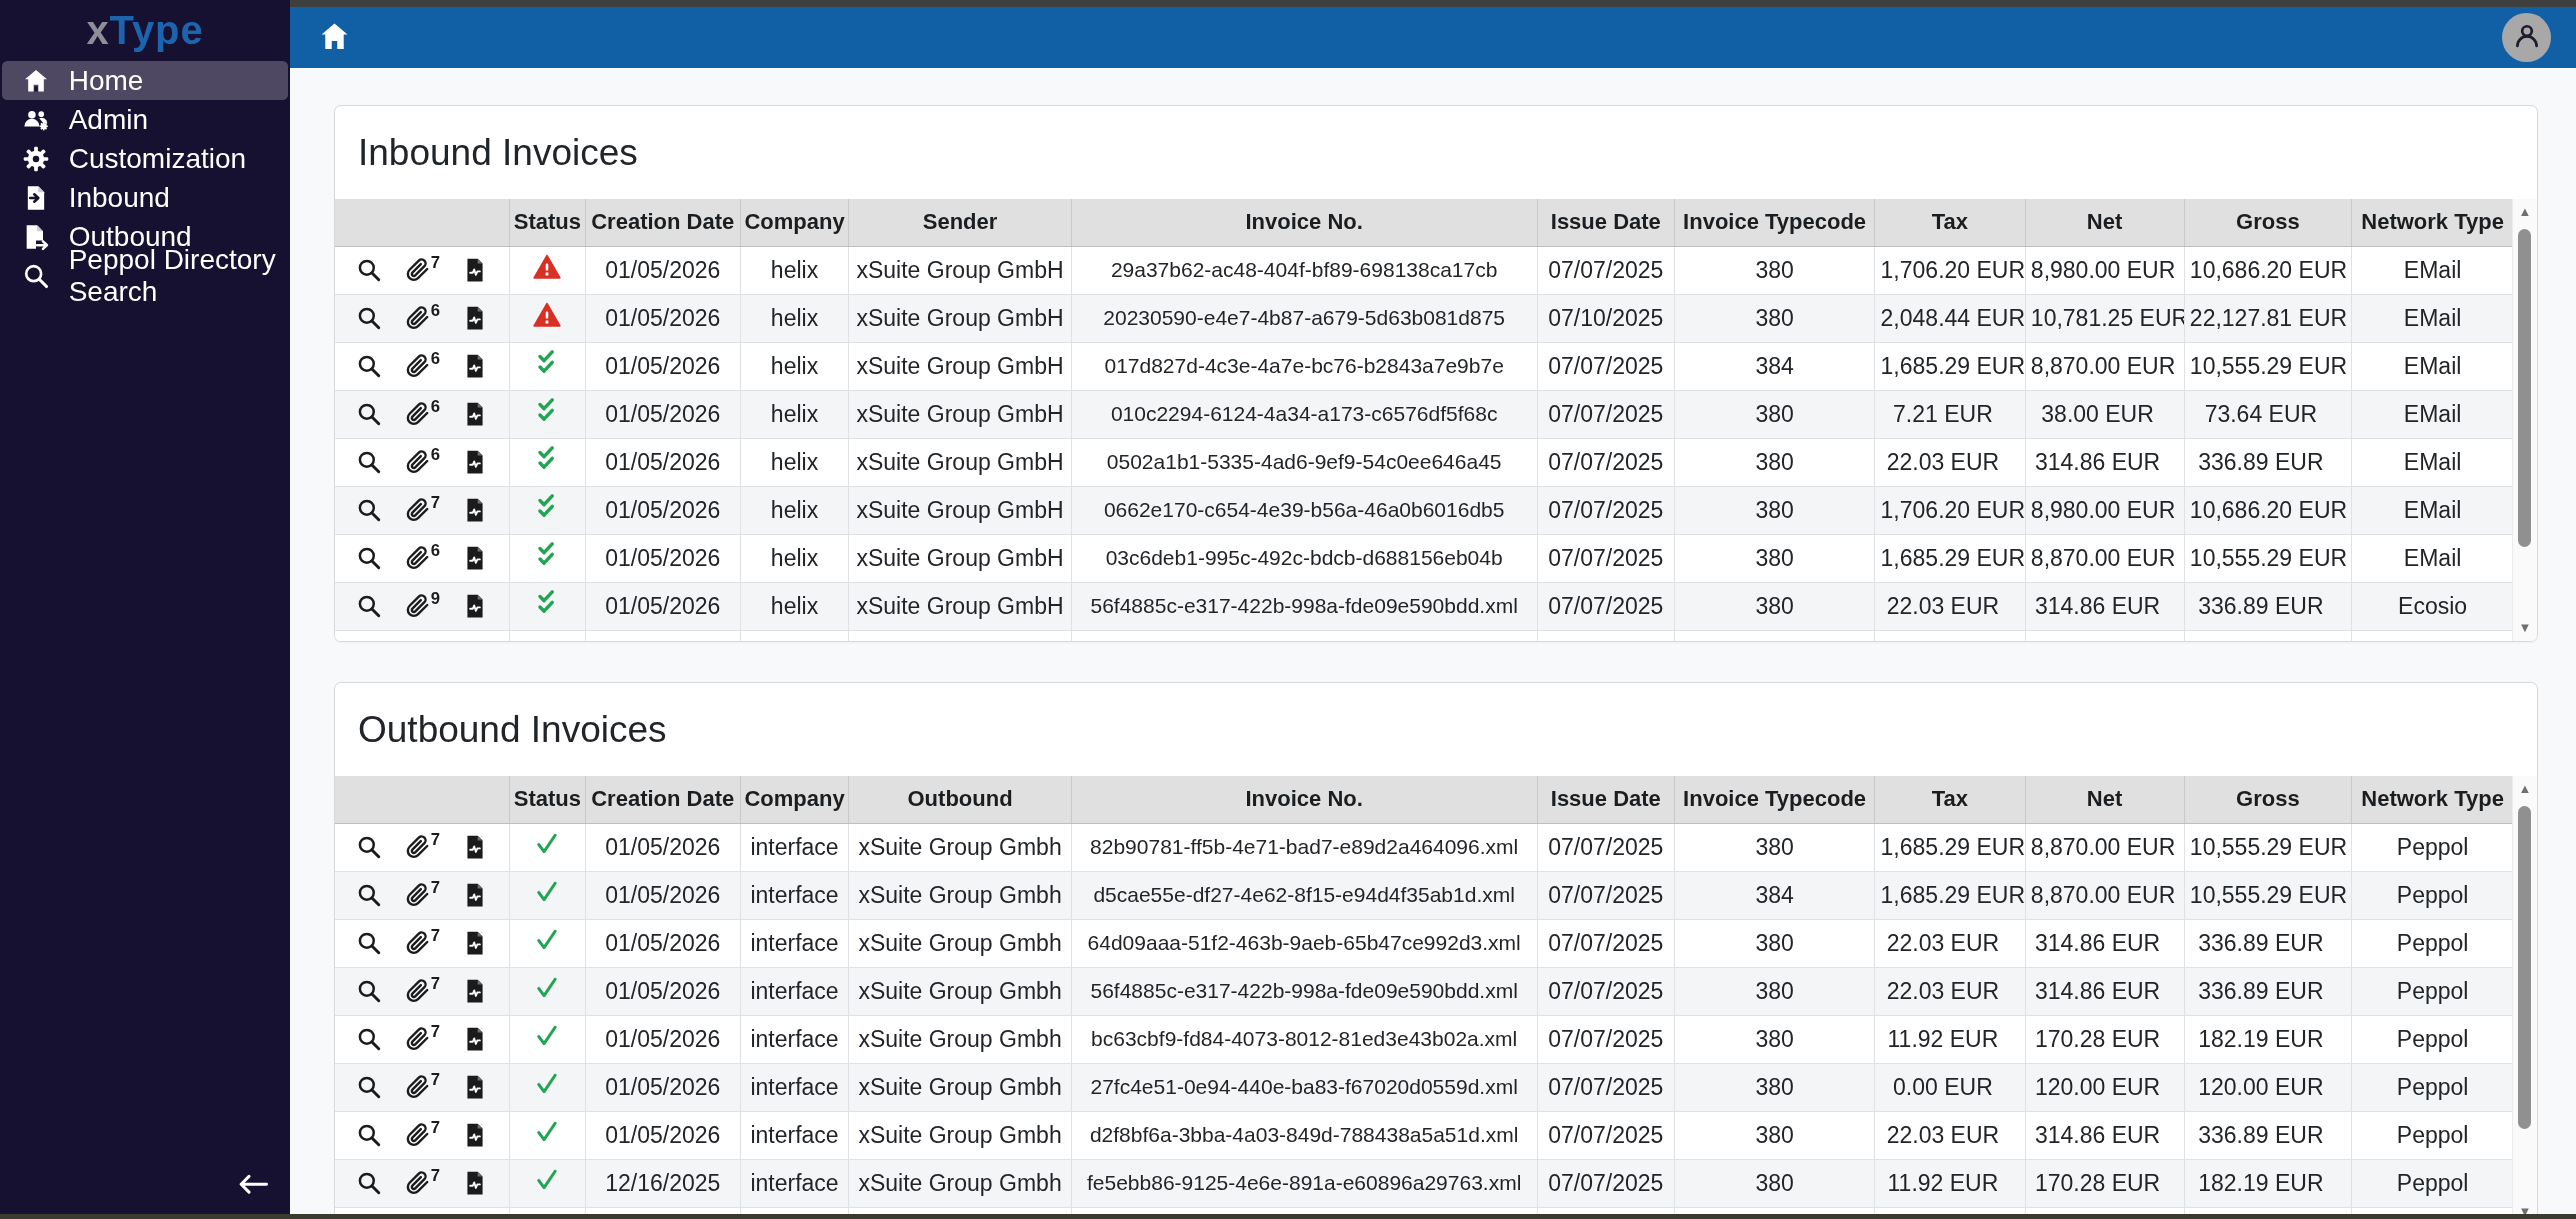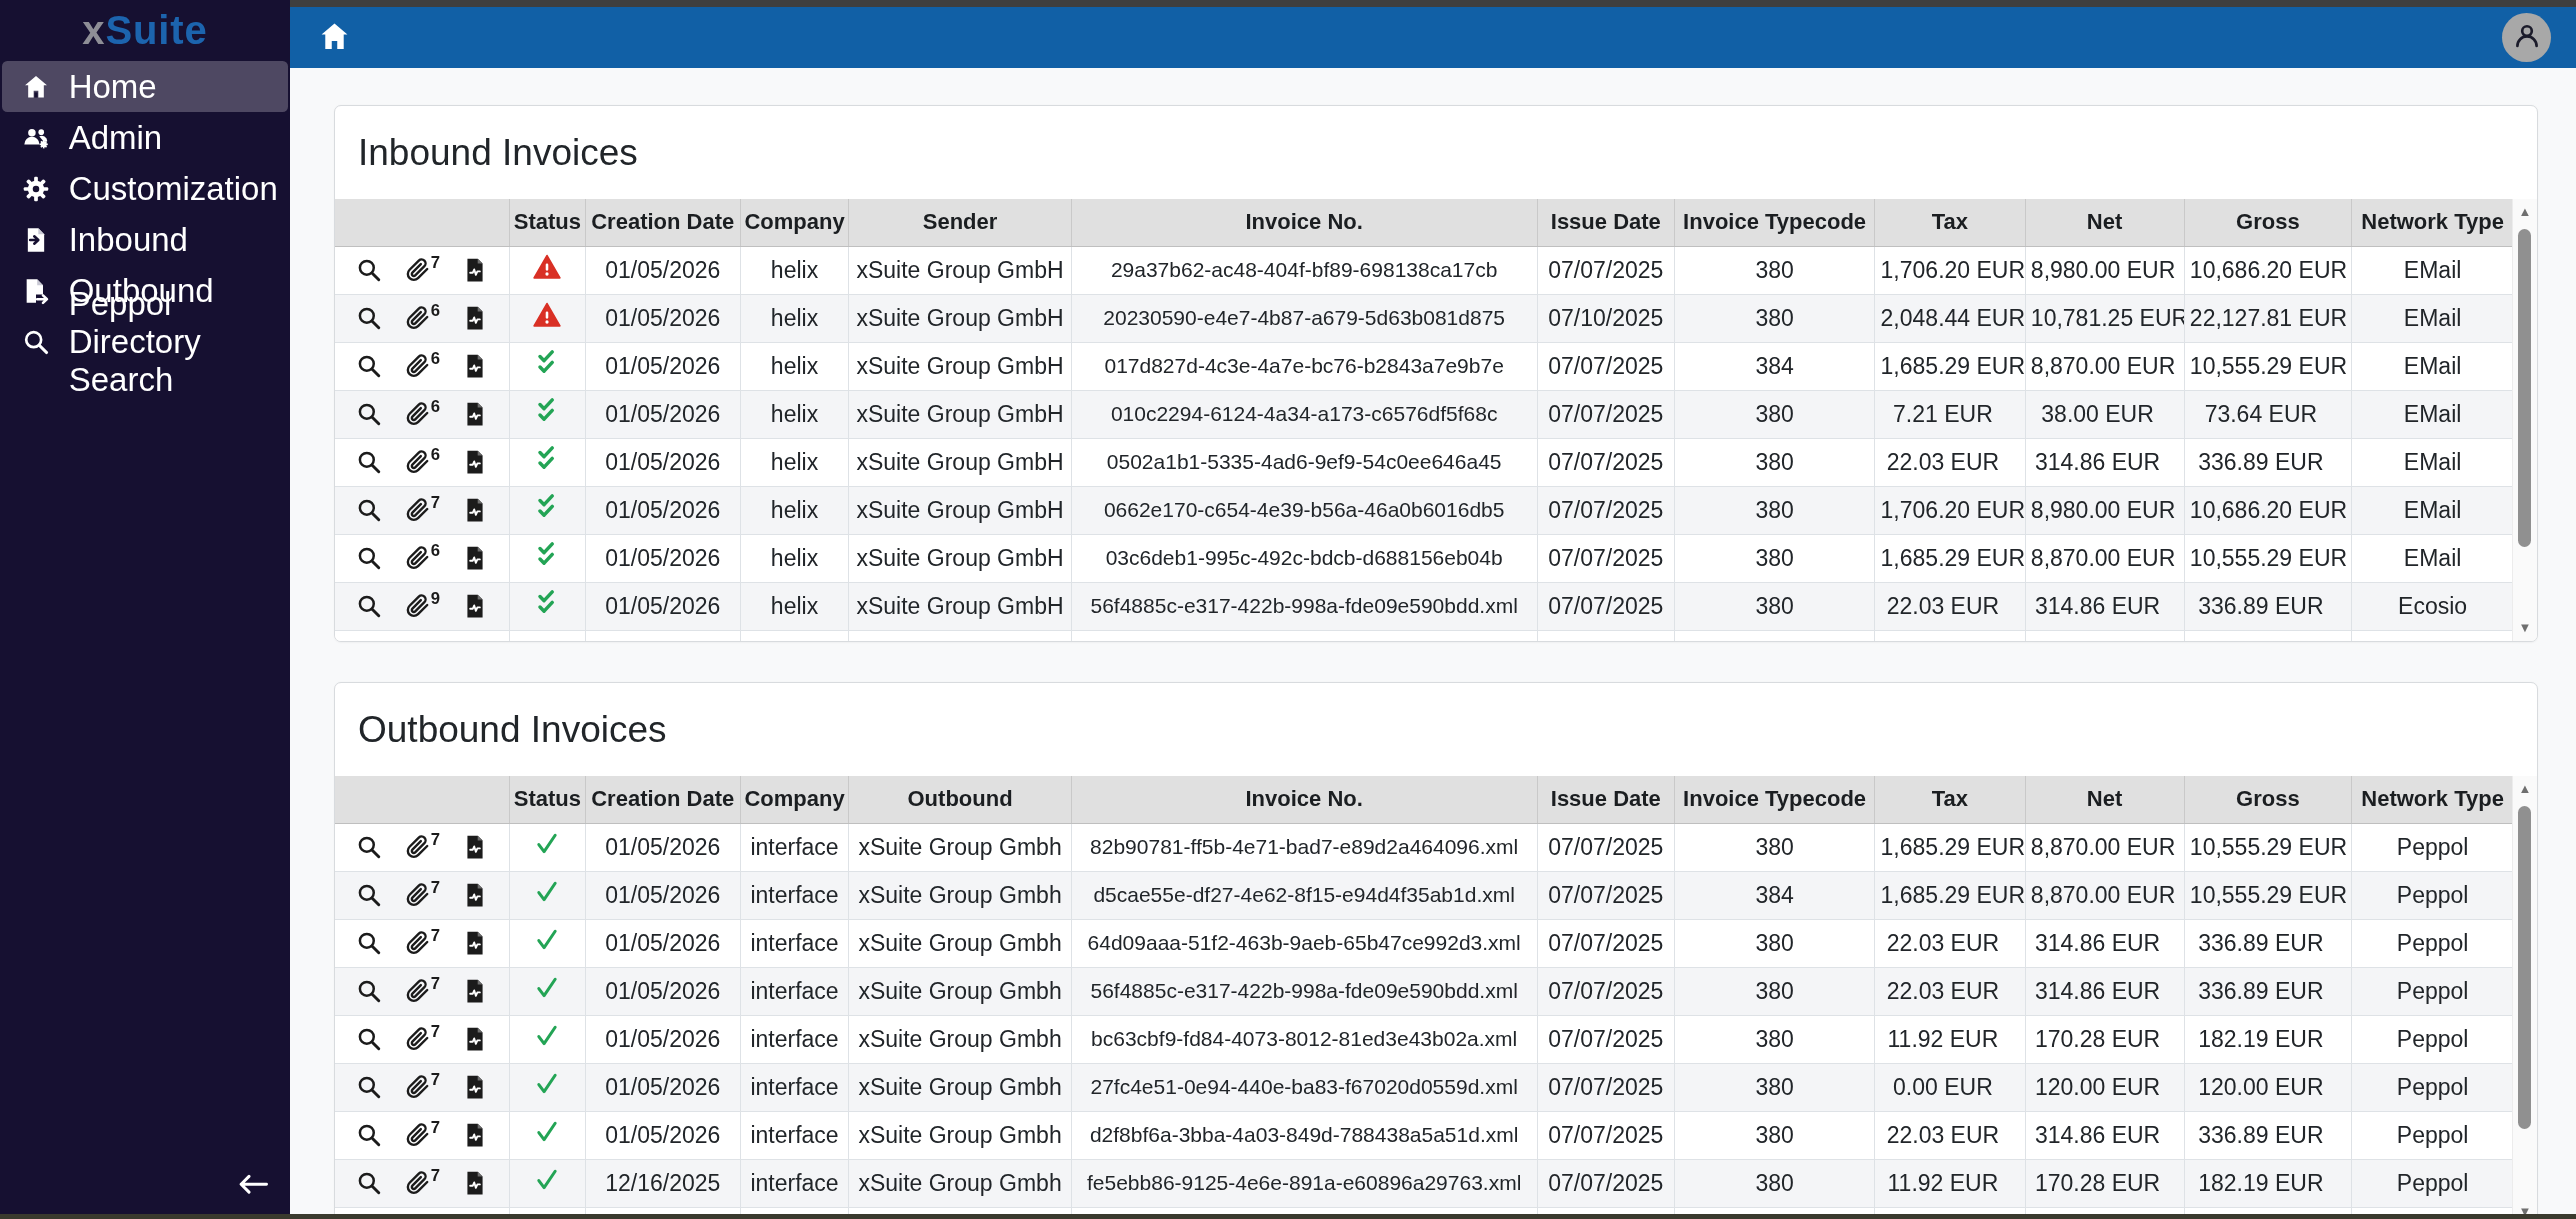--- a/index.html
+++ b/index.html
@@ -15,23 +15,23 @@
     width:290px;min-width:290px;height:100%;
     background:#161031;color:#fff;position:relative;z-index:5;
     display:flex;flex-direction:column;
   }
   .logo{height:61px;display:flex;align-items:center;justify-content:center;
     font-size:40px;font-weight:bold;letter-spacing:0.9px;user-select:none;}
   .logo .lx{color:#8e8e96;font-weight:600;}
   .logo .ls{color:#1c64ae;font-weight:700;}
   .nav{display:flex;flex-direction:column;}
   .nav-item{
-    height:51px;display:flex;align-items:center;gap:17.6px;
+    height:39px;display:flex;align-items:center;gap:17.6px;
     padding:0 0 0 19.3px;margin:0 1.8px;border-radius:5.3px;
-    font-size:33px;color:#fff;cursor:pointer;
+    font-size:28px;color:#fff;cursor:pointer;
   }
   .nav-item.active{background:#4e4862;}
   .nav-icon{width:30px;height:30px;display:inline-flex;align-items:center;justify-content:center;flex:0 0 30px;}
   .nav-icon svg{width:28px;height:28px;}
   .collapse-btn{
     position:absolute;bottom:16px;right:17.6px;width:40px;height:35px;
     display:flex;align-items:center;justify-content:center;cursor:pointer;
   }
   .collapse-btn svg{width:35px;height:24.6px;}
 
@@ -103,21 +103,21 @@
   .bottom-strip{position:absolute;left:0;bottom:0;width:100%;height:5.3px;background:#3a3a2e;z-index:9;}
 </style>
 </head>
 <body>
 
 <div class="app">
 
   <div class="sidebar">
     <div class="logo">
       <span class="lx">x</span>
-        <span class="ls">Suite</span>
+        <span class="ls">Type</span>
     </div>
     <div class="nav" id="sidebar-nav">
         <div class="nav-item active">
           <span class="nav-icon">
             <svg viewBox="0 0 24 24">
               <path d="M12 2.6 L2.6 10.6 H5.3 V21 H10 V15.2 H14 V21 H18.7 V10.6 H21.4 Z" fill="#fff"></path>
               <rect x="10.6" y="16.6" width="2.8" height="4.4" fill="#161031"></rect>
             </svg>
           </span>
           <span>Home</span>

